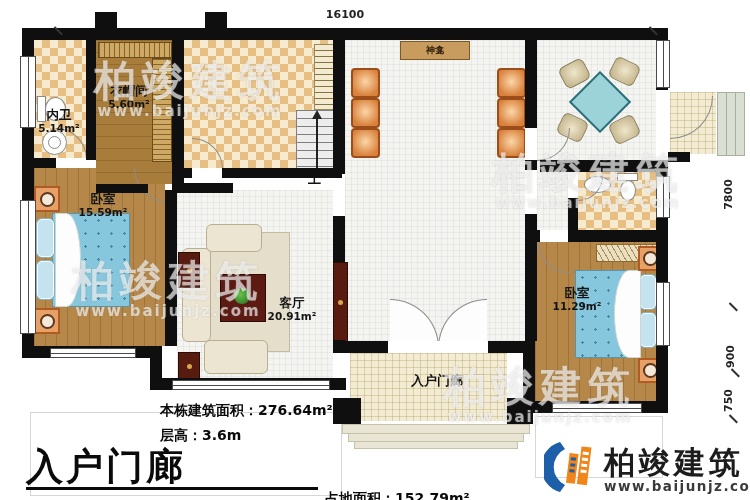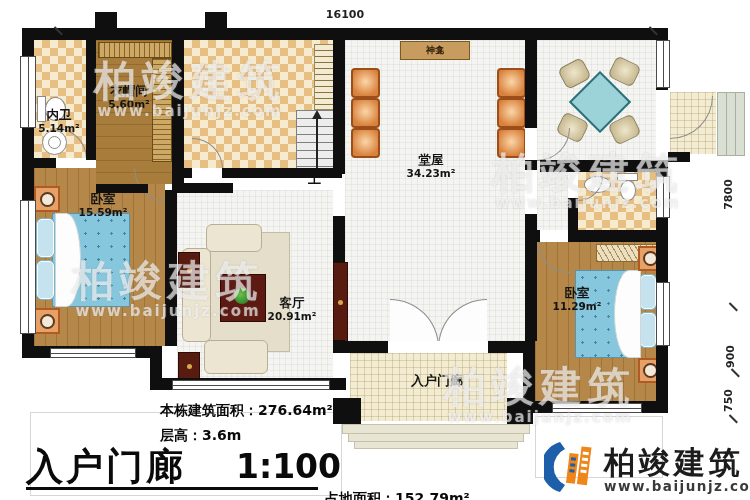--- a/index.html
+++ b/index.html
@@ -233,24 +233,20 @@
   <div class="abs arc arc-tl" style="left:438px;top:299px;width:48px;height:48px;background:#fdfdfd;"></div>
 
   <div class="abs room-label" style="left:19px;top:108px;width:80px;">
     <span class="nm">内卫</span>
       <span class="ar">5.14m²</span>
   </div>
   <div class="abs room-label" style="left:84px;top:84px;width:90px;">
     <span class="nm">衣帽间</span>
       <span class="ar">5.60m²</span>
   </div>
-  <div class="abs room-label" style="left:386px;top:153px;width:90px;">
-    <span class="nm">堂屋</span>
-      <span class="ar">34.23m²</span>
-  </div>
   <div class="abs room-label" style="left:58px;top:192px;width:90px;">
     <span class="nm">卧室</span>
       <span class="ar">15.59m²</span>
   </div>
   <div class="abs room-label" style="left:532px;top:286px;width:90px;">
     <span class="nm">卧室</span>
       <span class="ar">11.29m²</span>
   </div>
   <div class="abs room-label" style="left:247px;top:296px;width:90px;">
     <span class="nm">客厅</span>
@@ -283,21 +279,20 @@
       <span class="t2">www.baijunjz.com</span>
   </div>
   <div class="abs wm" style="left:420px;top:366px;width:240px;">
     <span class="t1">柏竣建筑</span>
       <span class="t2">www.baijunjz.com</span>
   </div>
 
   <div class="abs stat" style="left:160px;top:402px;">本栋建筑面积：276.64m²</div>
   <div class="abs stat" style="left:160px;top:427px;">层高：3.6m</div>
   <div class="abs title-big" style="left:26px;top:442px;">入户门廊</div>
-  <div class="abs scale-big" style="left:236px;top:447px;">1:100</div>
   <div class="abs rule" style="left:26px;top:487px;width:292px;height:3px;"></div>
   <div class="abs stat" style="left:325px;top:476px;margin-top:14px;">占地面积：152.79m²</div>
 
   <div class="abs" style="left:544px;top:438px;width:54px;height:58px;z-index:8;">
     <svg width="54" height="58" viewBox="0 0 54 58">
       <path d="M16 4 A26 26 0 0 0 16 54 L21 47 A20 20 0 0 1 21 11 Z" fill="#1d5fa8"></path>
       <g transform="rotate(7 33 29)">
         <rect x="24" y="16" width="9" height="30" fill="#f08519"></rect>
         <rect x="35" y="8" width="10" height="38" fill="#f08519"></rect>
         <rect x="26" y="20" width="5" height="3" fill="#1d5fa8"></rect>

